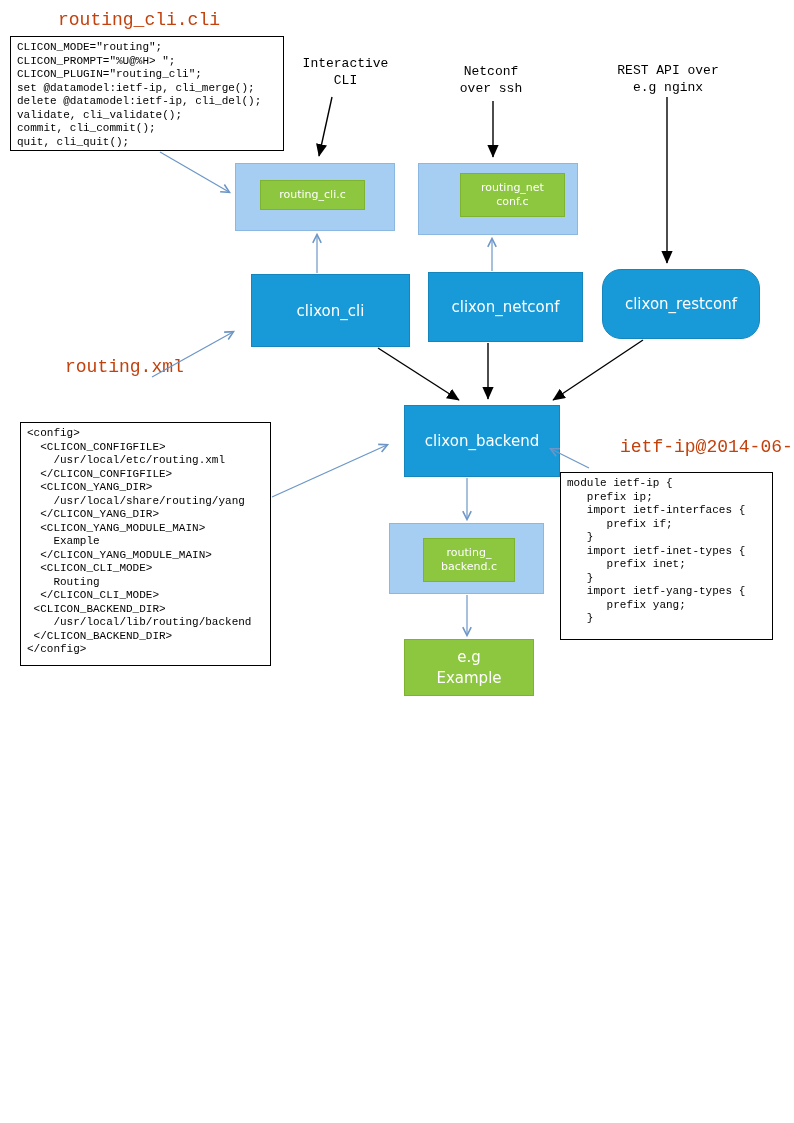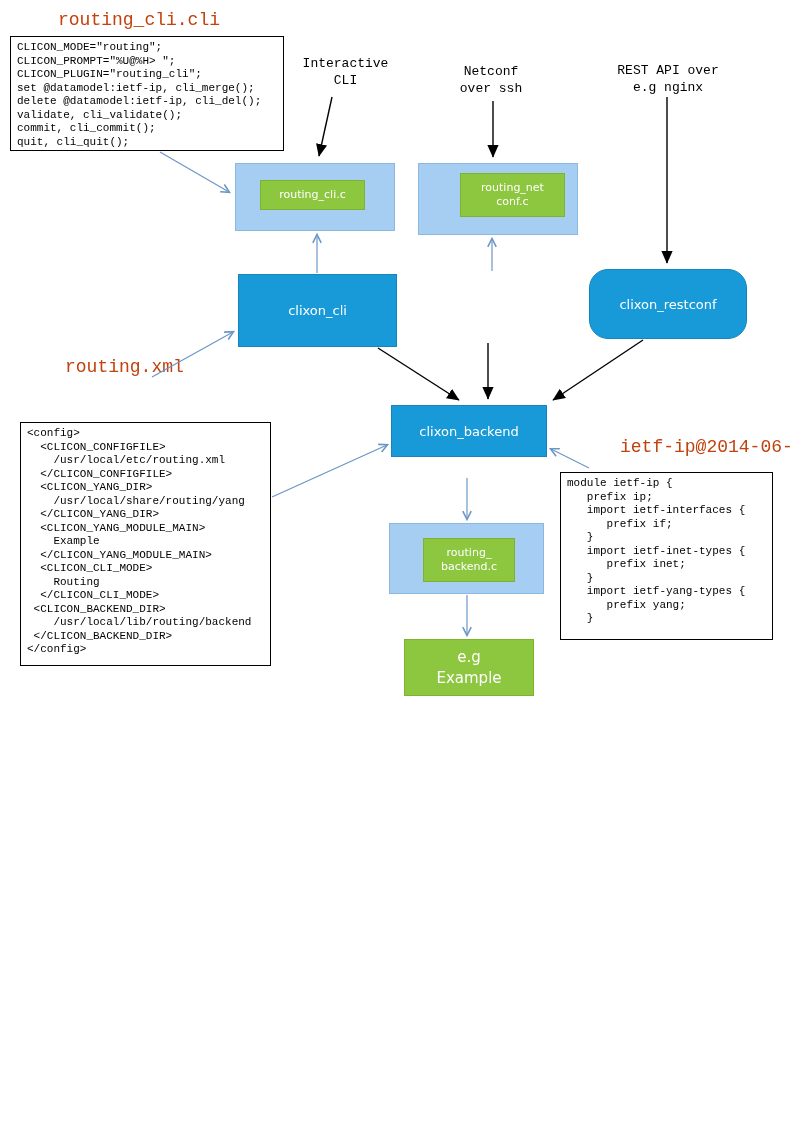--- a/index.html
+++ b/index.html
@@ -19,23 +19,23 @@
     font-family:"Liberation Mono", monospace; font-size:11px;
     line-height:13.5px; white-space:pre; padding:4px 6px; color:#000;
   }
   .annotation {
     position:absolute; font-family:"Liberation Mono", monospace;
     font-size:13px; line-height:17px; color:#000; white-space:pre;
     text-align:center;
   }
   .bluebox {
     position:absolute; background:#189ad8; border:1px solid #1486bd;
-    color:#ffffff; font-family:"DejaVu Sans", sans-serif; font-size:13px;
+    color:#ffffff; font-family:"DejaVu Sans", sans-serif; font-size:15px;
     display:flex; align-items:center; justify-content:center;
-    white-space:pre; text-align:center;
+    white-space:pre; text-align:center;margin-left:13px;
   }
   .lightbox {
     position:absolute; background:#a6cdf2; border:1px solid #8ab8e0;
   }
   .greenbox {
     position:absolute; background:#8dc63f; border:1px solid #7db32f;
     color:#ffffff; font-family:"DejaVu Sans", sans-serif;
     display:flex; align-items:center; justify-content:center;
     white-space:pre; text-align:center;
   }
@@ -102,22 +102,23 @@
   <div class="lightbox" style="left:418px; top:163px; width:160px; height:72px;">
     <div class="greenbox plugin-label" style="left:25px; top:9px; width:105px; height:44px;margin-left:16px;">routing_net
 conf.c</div>
   </div>
   <div class="lightbox" style="left:389px; top:523px; width:155px; height:71px;">
     <div class="greenbox plugin-label" style="left:33px; top:14px; width:92px; height:44px;">routing_
 backend.c</div>
   </div>
 
   <div class="bluebox" style="left:238px; top:274px; width:159px; height:73px;">clixon_cli</div>
+  <div class="bluebox" style="left:415px; top:272px; width:155px; height:70px;">clixon_netconf</div>
   <div class="bluebox" style="left:589px; top:269px; width:158px; height:70px;border-radius:19px;">clixon_restconf</div>
-  <div class="bluebox" style="left:391px; top:405px; width:156px; height:52px;">clixon_backend</div>
+  <div class="bluebox" style="left:391px; top:405px; width:156px; height:72px;">clixon_backend</div>
 
   <div class="greenbox quagga" style="left:404px; top:639px; width:130px; height:57px;">e.g
 Example</div>
 
   <svg class="arrows" width="794" height="1123" viewBox="0 0 794 1123">
     <defs>
       <marker id="mblack" markerWidth="10" markerHeight="8" refX="8.5" refY="4" orient="auto">
         <path d="M0,0 L9,4 L0,8 z" fill="#000000"></path>
       </marker>
       <marker id="mblue" markerWidth="10" markerHeight="10" refX="7.5" refY="4.5" orient="auto">

